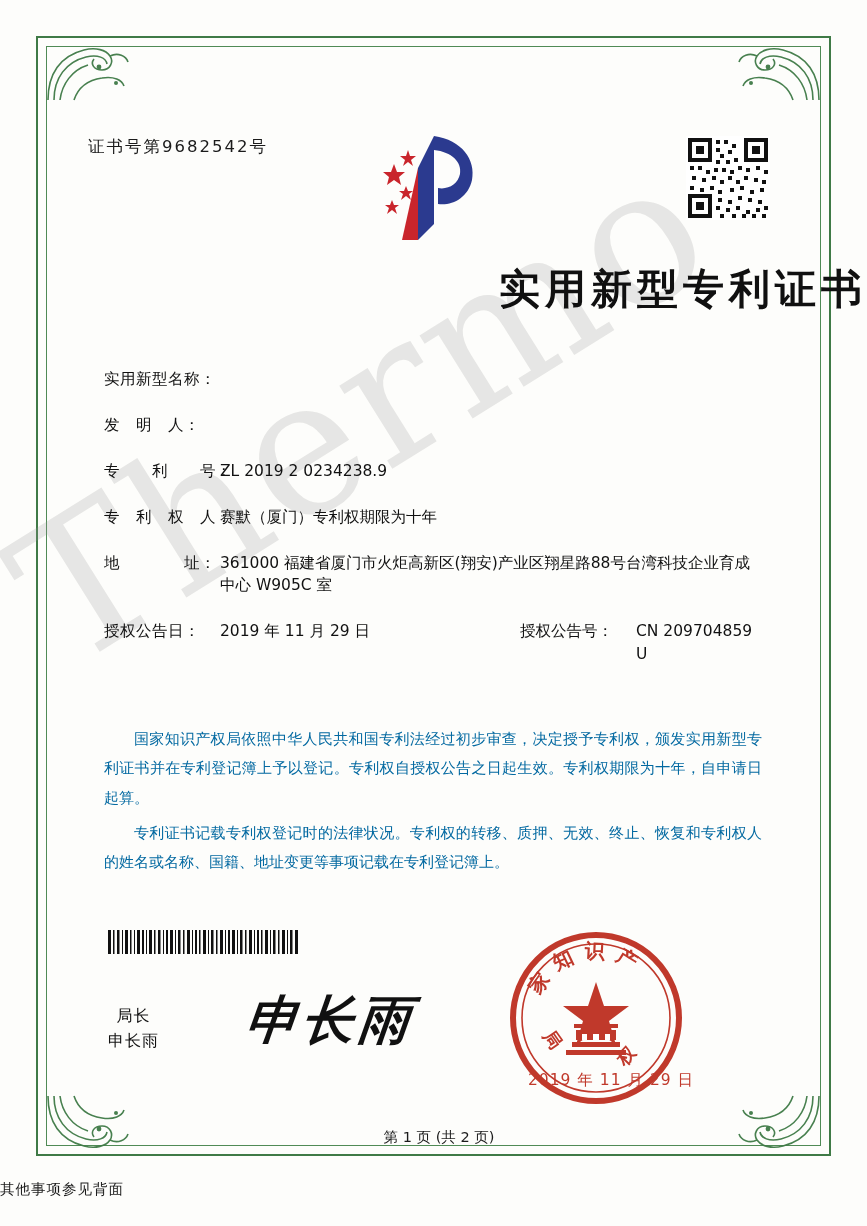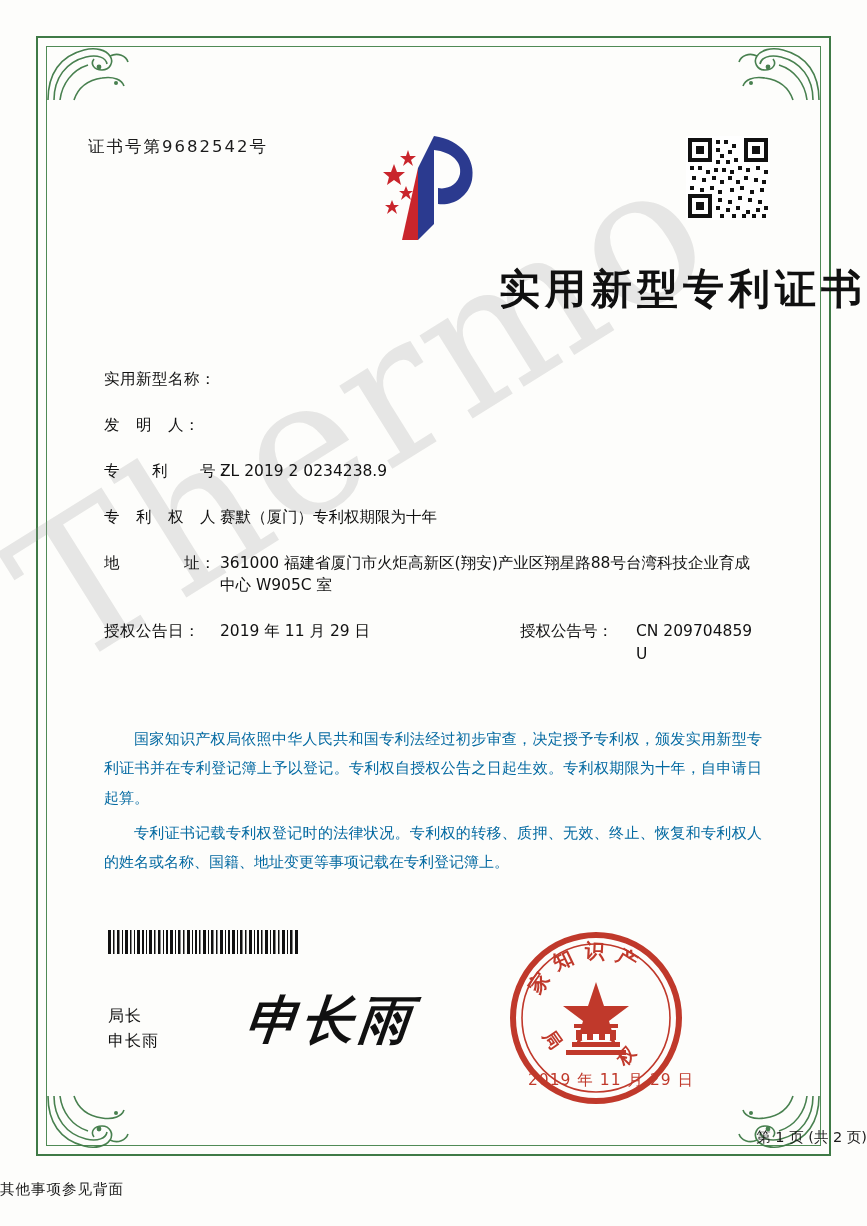--- a/index.html
+++ b/index.html
@@ -159,20 +159,21 @@
 
   
   .sig-label {
     position: absolute;
     left: 108px;
     top: 1004px;
     font-size: 16px;
     line-height: 1.55;
     color: #111;
     letter-spacing: 1px;
+    text-align: center;
   }
   .sig-script {
     position: absolute;
     left: 246px;
     top: 986px;
     font-family: "DejaVu Serif", "Liberation Serif", serif;
     font-size: 52px;
     font-weight: bold;
     font-style: italic;
     color: #111;
@@ -195,21 +196,21 @@
     font-size: 15.5px;
     color: #c0392b;
     letter-spacing: 1px;
   }
 
   
   .page-no {
     position: absolute;
     left: 0; right: 0;
     top: 1128px;
-    text-align: right;
+    text-align: center;
     font-size: 14.5px;
     color: #1b1b1b;
     padding-left: 11px;
   }
   .footnote {
     position: absolute;
     left: 0; right: 0;
     top: 1180px;
     text-align: left;
     font-size: 14.5px;

